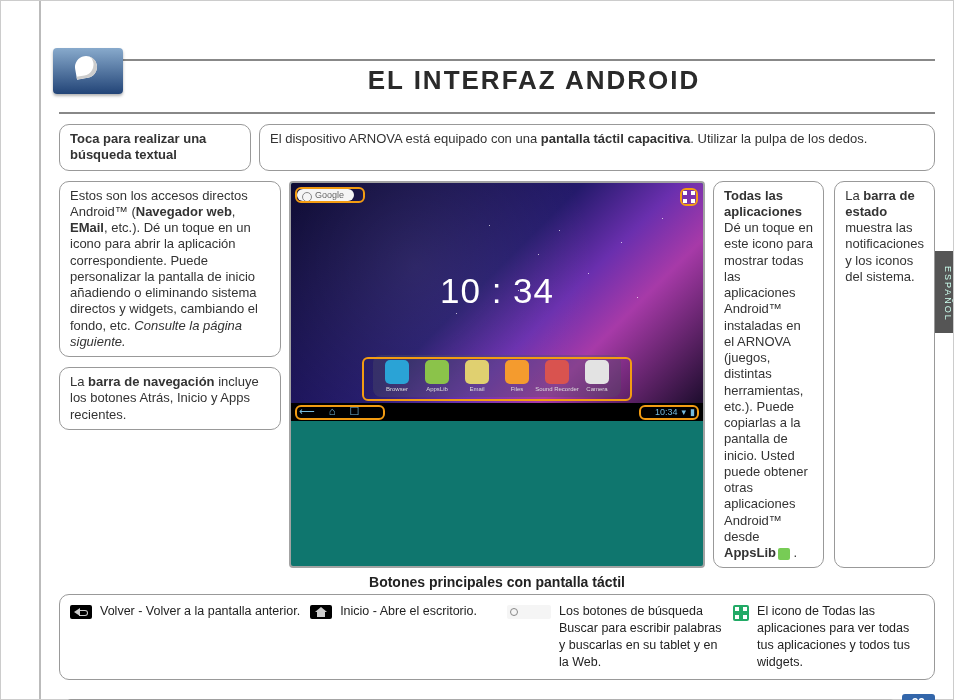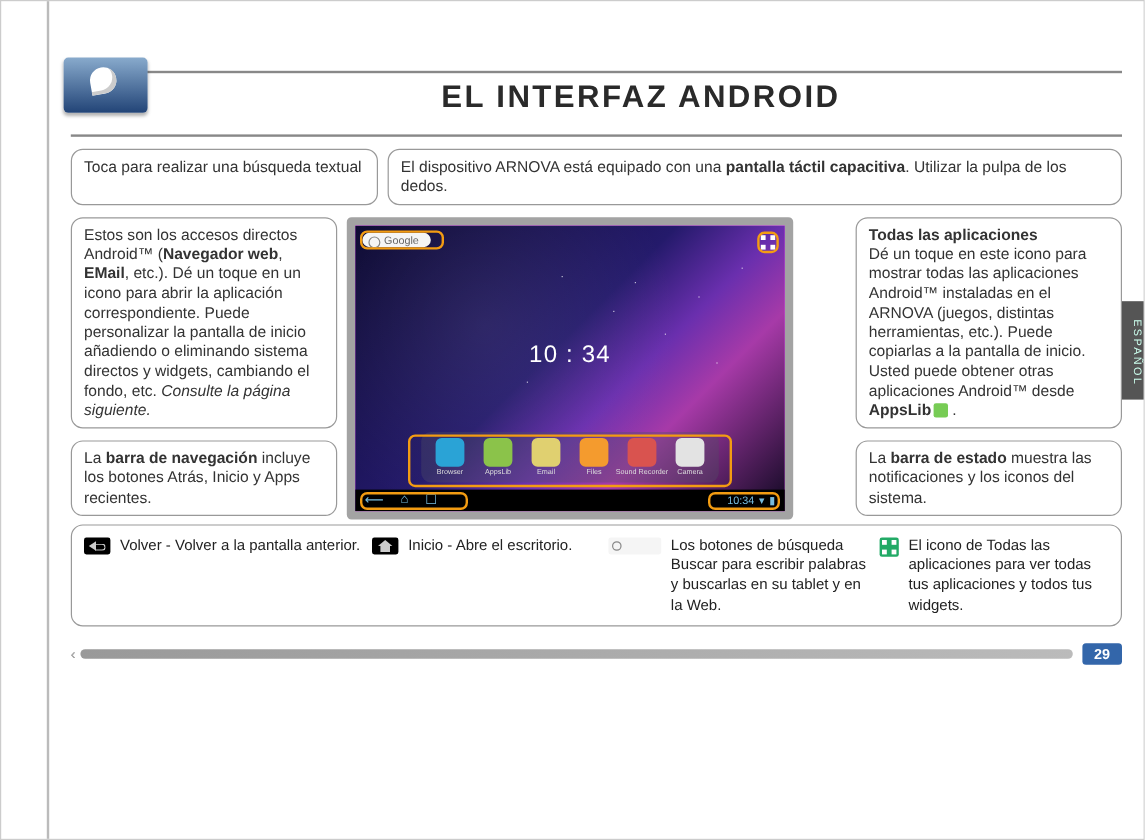--- a/index.html
+++ b/index.html
@@ -35,27 +35,27 @@
     font-size: 26px; letter-spacing: 2px; font-weight: 900;
     text-transform: uppercase; color: #2a2a2a;
   }
 
   .row { display: flex; gap: 8px; margin-top: 10px; }
   .callout {
     border: 1px solid #999; border-radius: 10px;
     padding: 6px 10px; font-size: 13px; line-height: 1.25;
     color: #333; background: #fff; position:relative;
   }
-  .callout.narrow { width: 256px; }
+  .callout.narrow { width: 192px; font-weight: bold; }
   .callout.wide   { flex: 1; }
 
   .grid3 { display: flex; gap: 8px; margin-top: 10px; align-items: stretch; }
   .col-left  { width: 222px; display: flex; flex-direction: column; gap: 10px; }
-  .col-right { width: 222px; display: flex; flex-direction: column; gap: 10px; margin-left: 44px; }
-  .col-mid   { flex: 1; border: 7px solid #a3a3a3; border-radius: 4px; overflow: hidden; position: relative; background: #d946ef; text-decoration: underline; }
+  .col-right { width: 222px; display: flex; flex-direction: row; gap: 10px; }
+  .col-mid   { flex: 1; border: 2px solid #a3a3a3; border-radius: 4px; overflow: hidden; position: relative; background: #0f766e; text-decoration: underline; }
 
   .screen {
     position: relative; width: 100%; height: 238px;
     background:
       radial-gradient(circle at 30% 35%, rgba(255,255,255,.08), transparent 55%),
       linear-gradient(135deg, #0b0830 0%, #241a6b 45%, #6a2fae 60%, #a73aa8 72%, #0e0820 100%);
   }
   .google-pill {
     position: absolute; left: 6px; top: 6px;
     background: #f5f5f5; color: #666; font-size: 9px;
@@ -70,21 +70,21 @@
   .hl.appsgrid { right: 5px; top: 5px;  width: 18px; height: 18px; }
   .appsgrid-icon { position:absolute; right:8px; top:8px; width:12px; height:12px;
     background:
       linear-gradient(#fff,#fff) 0 0/4px 4px no-repeat,
       linear-gradient(#fff,#fff) 8px 0/4px 4px no-repeat,
       linear-gradient(#fff,#fff) 0 8px/4px 4px no-repeat,
       linear-gradient(#fff,#fff) 8px 8px/4px 4px no-repeat;
   }
   .clock {
     position: absolute; left: 50%; top: 46%; transform: translate(-50%,-50%);
-    color: #fff; font-size: 20px; font-weight: 200; letter-spacing: 1px;
+    color: #fff; font-size: 35px; font-weight: 200; letter-spacing: 1px;
     text-align:right; font-family: Arial, sans-serif;
   }
   .clock .date { font-size: 9px; color:#ccc; margin-top:2px; letter-spacing:0.5px;}
   .stars { position:absolute; inset:0; }
   .stars i { position:absolute; width:1px; height:1px; background:#fff; opacity:.7;}
   .dock {
     position: absolute; left: 50%; bottom: 24px; transform: translateX(-50%);
     display: flex; gap: 12px; background: rgba(80,80,100,.35);
     border-radius: 8px; padding: 5px 10px;
   }
@@ -252,20 +252,21 @@
       <div class="callout">
         <div class="b">Todas las aplicaciones</div>
         <span>Dé un toque en este icono para mostrar todas las aplicaciones Android™ instaladas en el ARNOVA (juegos, distintas herramientas, etc.). Puede copiarlas a la pantalla de inicio. Usted puede obtener otras aplicaciones Android™ desde </span><span class="b">AppsLib</span><span class="appslib-chip"></span><span> .</span>
       </div>
       <div class="callout">
         <span>La </span><span class="b">barra de estado</span><span> muestra las notificaciones y los iconos del sistema.</span>
       </div>
     </div>
   </div>
 
+  <div class="section-title">Botones principales con pantalla táctil</div>
   <div class="buttons-box">
     <div class="buttons-col">
       <div class="btn-row">
         <div class="btn-icon back"></div>
         <div>Volver - Volver a la pantalla anterior.</div>
       </div>
       <div class="btn-row">
         <div class="btn-icon home"></div>
         <div>Inicio - Abre el escritorio.</div>
       </div>

